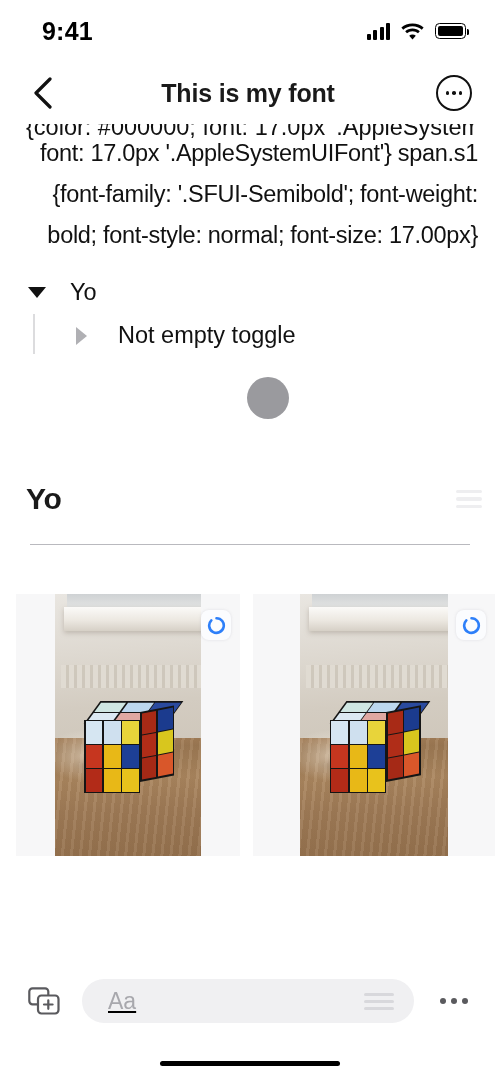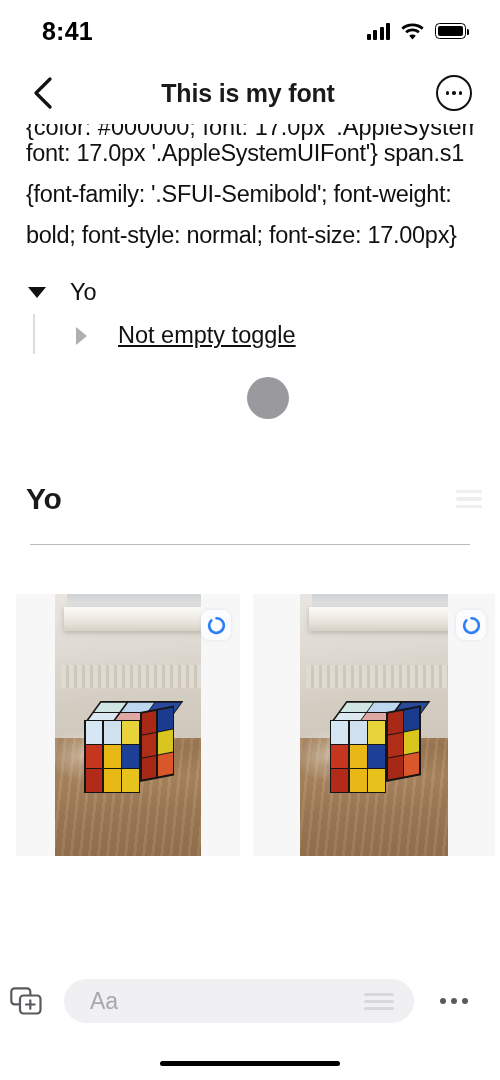--- a/index.html
+++ b/index.html
@@ -55,39 +55,39 @@
   
   .content { position: absolute; top: 124px; left: 0; width: 500px; height: 836px; overflow: hidden; }
 
   .clipped-line {
     position: absolute; top: -14px; left: 26px; width: 450px;
     font-size: 23.5px; line-height: 34px; color: #111; white-space: nowrap; overflow: hidden;
   }
 
   .css-text {
     position: absolute; top: 9px; left: 26px; width: 452px;
-    font-size: 23.5px; line-height: 41px; color: #111; letter-spacing: -0.3px;
+    font-size: 23.5px; line-height: 41px; color: #111; letter-spacing: -0.3px; text-align: right;
   }
 
   
   .toggle-row { position: absolute; display: flex; align-items: center; }
   .toggle-root { top: 155px; left: 26px; }
   .toggle-child { top: 198px; left: 26px; }
   .tri {
     width: 22px; display: flex; align-items: center; justify-content: center;
     cursor: pointer; flex: none;
   }
   .tri-open { width: 0; height: 0; border-left: 9px solid transparent; border-right: 9px solid transparent; border-top: 11px solid #111; }
   .tri-closed { width: 0; height: 0; border-top: 9px solid transparent; border-bottom: 9px solid transparent; border-left: 11px solid #b0b0b4; }
   .toggle-label { font-size: 23.5px; color: #111; margin-left: 22px; }
   .indent-guide {
     position: absolute; top: 190px; left: 33px; width: 2px; height: 40px; background: #dcdcde;
   }
   .child-inner { display: flex; align-items: center; margin-left: 44px; }
-  .child-inner .toggle-label { margin-left: 26px; text-decoration: underline; }
+  .child-inner .toggle-label { margin-left: 26px; }
 
   
   .gray-circle {
     position: absolute; top: 253px; left: 247px; width: 42px; height: 42px;
     border-radius: 50%; background: #9a9a9e;
   }
 
   
   .heading-row {
     position: absolute; top: 350px; left: 0; width: 500px; height: 50px;
@@ -172,21 +172,21 @@
     position: absolute; top: 16px; right: 9px; width: 30px; height: 30px;
     background: #fbfcfe; border-radius: 8px;
     display: flex; align-items: center; justify-content: center;
     box-shadow: 0 0 3px rgba(150,150,170,0.25);
     cursor: pointer;
   }
 
   
   .toolbar {
     position: absolute; bottom: 50px; left: 0; width: 500px; height: 58px;
-    display: flex; align-items: center; padding: 0 24px 0 6px; gap: 18px;
+    display: flex; align-items: center; padding: 0 24px 0 24px; gap: 18px; text-decoration: underline;
   }
   .tb-add { width: 40px; height: 40px; display: flex; align-items: center; justify-content: center; cursor: pointer; flex: none; }
   .tb-input {
     flex: 1; height: 44px; background: #f0f0f2; border-radius: 22px;
     display: flex; align-items: center; justify-content: space-between;
     padding: 0 20px 0 26px; cursor: text;
   }
   .tb-placeholder { font-size: 23px; color: #a8a8ad; }
   .tb-lines { display: flex; flex-direction: column; gap: 4px; width: 30px; cursor: pointer; }
   .tb-lines i { display: block; height: 3px; background: #d8d8dc; border-radius: 2px; }
@@ -197,21 +197,21 @@
     position: absolute; bottom: 14px; left: 50%; transform: translateX(-50%);
     width: 180px; height: 5.5px; background: #000; border-radius: 3px;
   }
 </style>
 </head>
 <body>
 
 <div class="phone">
 
   <div class="statusbar">
-    <div class="status-time">8:41</div>
+    <div class="status-time">9:41</div>
     <div class="status-icons">
       <div class="bars">
           <i></i>
           <i></i>
           <i></i>
           <i></i>
         </div>
       <svg class="wifi" viewBox="0 0 23 17">
         <path d="M11.5 3.2c3.6 0 6.9 1.35 9.3 3.5l1.8-2.1C19.8 2 15.8.5 11.5.5S3.2 2 .4 4.6l1.8 2.1C4.6 4.55 7.9 3.2 11.5 3.2z" fill="#000"></path>
         <path d="M11.5 8.3c2.1 0 4 .8 5.5 2.05l1.8-2.1C16.85 6.5 14.3 5.5 11.5 5.5S6.15 6.5 4.2 8.25l1.8 2.1C7.5 9.1 9.4 8.3 11.5 8.3z" fill="#000"></path>

